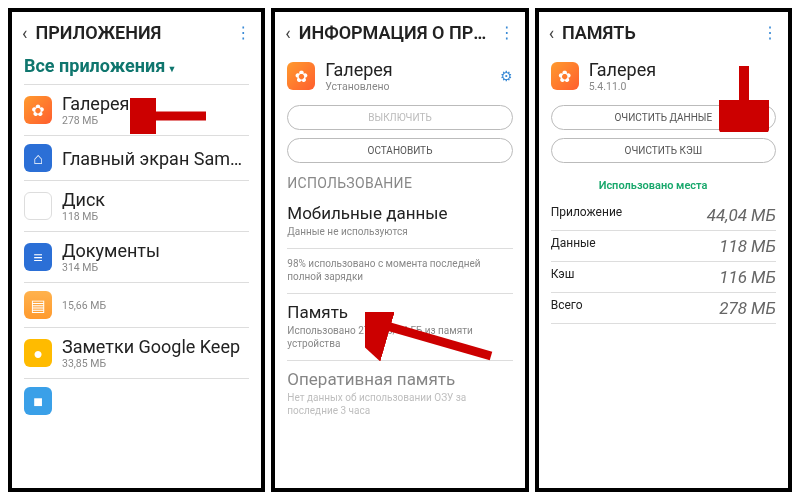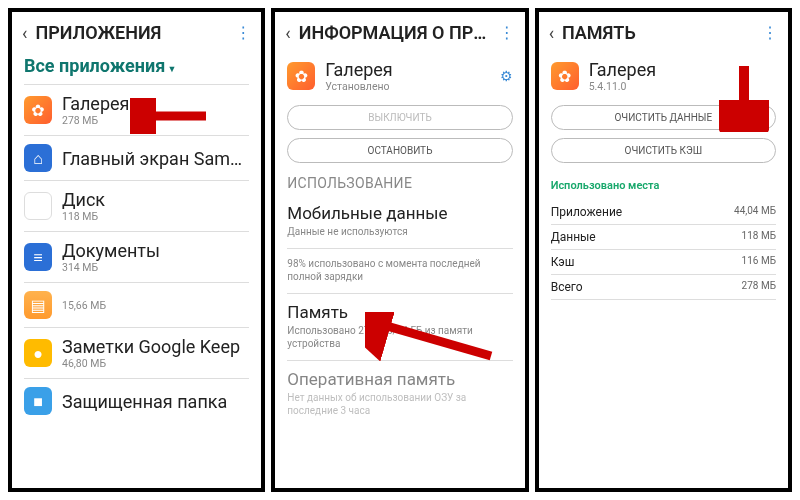--- a/index.html
+++ b/index.html
@@ -131,29 +131,30 @@
     line-height: 1.3;
   }
   .hr { height: 1px; background: #ddd; margin: 2px 12px; }
 
   
   .usage-label {
     color: #19a86c;
     font-size: 11px;
     font-weight: 600;
     padding: 6px 12px 8px 12px;
+    margin-left: 48px;
   }
   .kv {
     display: flex;
     justify-content: space-between;
     padding: 5px 12px;
     font-size: 12px;
     color: #222;
   }
-  .kv-v { color: #666; font-size: 10px; }
+  .kv-v { color: #666; font-size: 17px; font-style: italic; }
   .kv-div { height: 1px; background: #ddd; margin: 0 12px; }
 
   
   .arrow {
     position: absolute;
     pointer-events: none;
   }
   .arrow svg { display: block; }
 
   
@@ -214,29 +215,26 @@
           <div class="icon-box ic-notes">▤</div>
           <div class="row-text">
             <div class="row-sub">15,66 МБ</div>
           </div>
         </div>
         <div class="divider"></div>
         <div class="row">
           <div class="icon-box ic-keep">●</div>
           <div class="row-text">
             <div class="row-title">Заметки Google Keep</div>
-            <div class="row-sub">46,80 МБ</div>
+            <div class="row-sub">33,85 МБ</div>
           </div>
         </div>
         <div class="divider"></div>
         <div class="row">
           <div class="icon-box ic-folder">■</div>
-          <div class="row-text">
-            <div class="row-title">Защищенная папка</div>
-          </div>
         </div>
       </div>
 
     <div class="arrow" style="left:118px; top:86px;">
       <svg width="80" height="36">
           <defs>
             <marker id="ah1" markerWidth="8" markerHeight="8" refX="2" refY="4" orient="auto">
               <polygon points="0 0, 8 4, 0 8" fill="#c00"></polygon>
             </marker>
           </defs>

